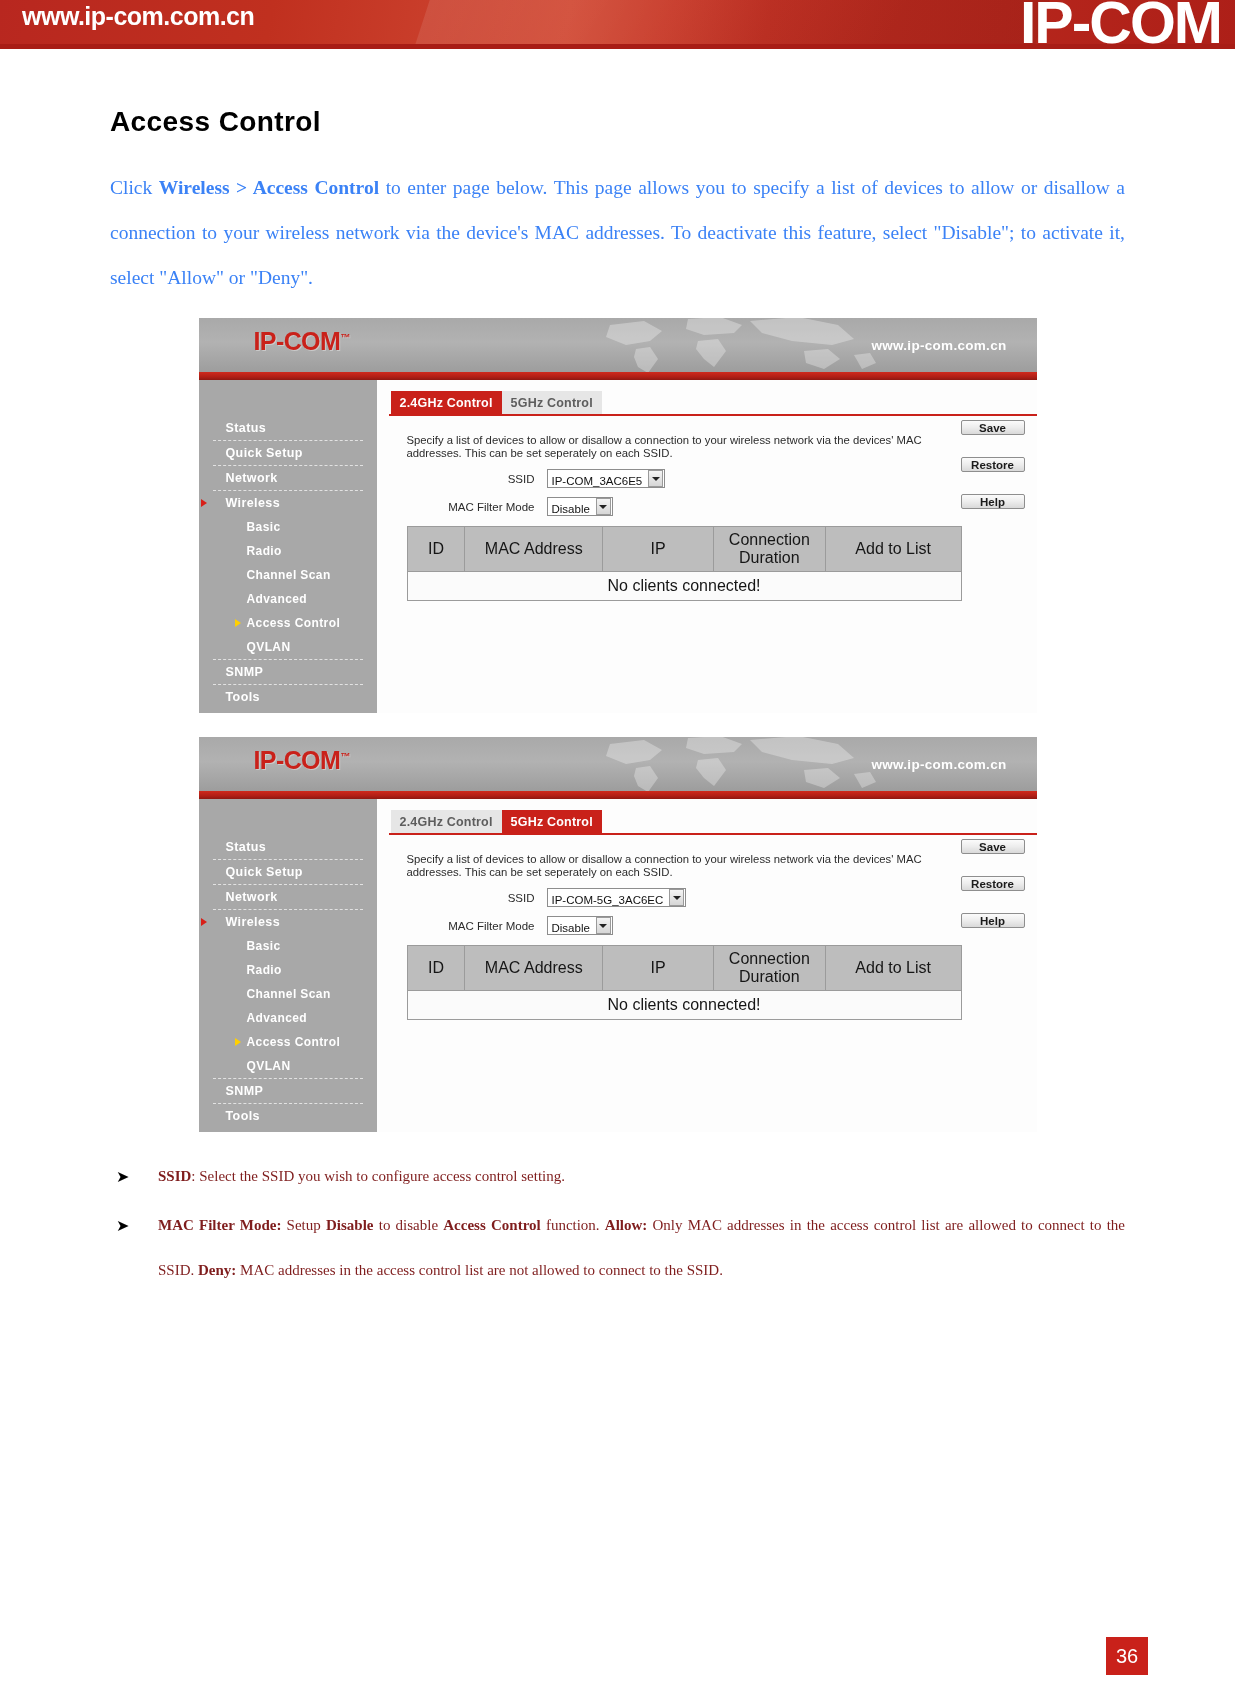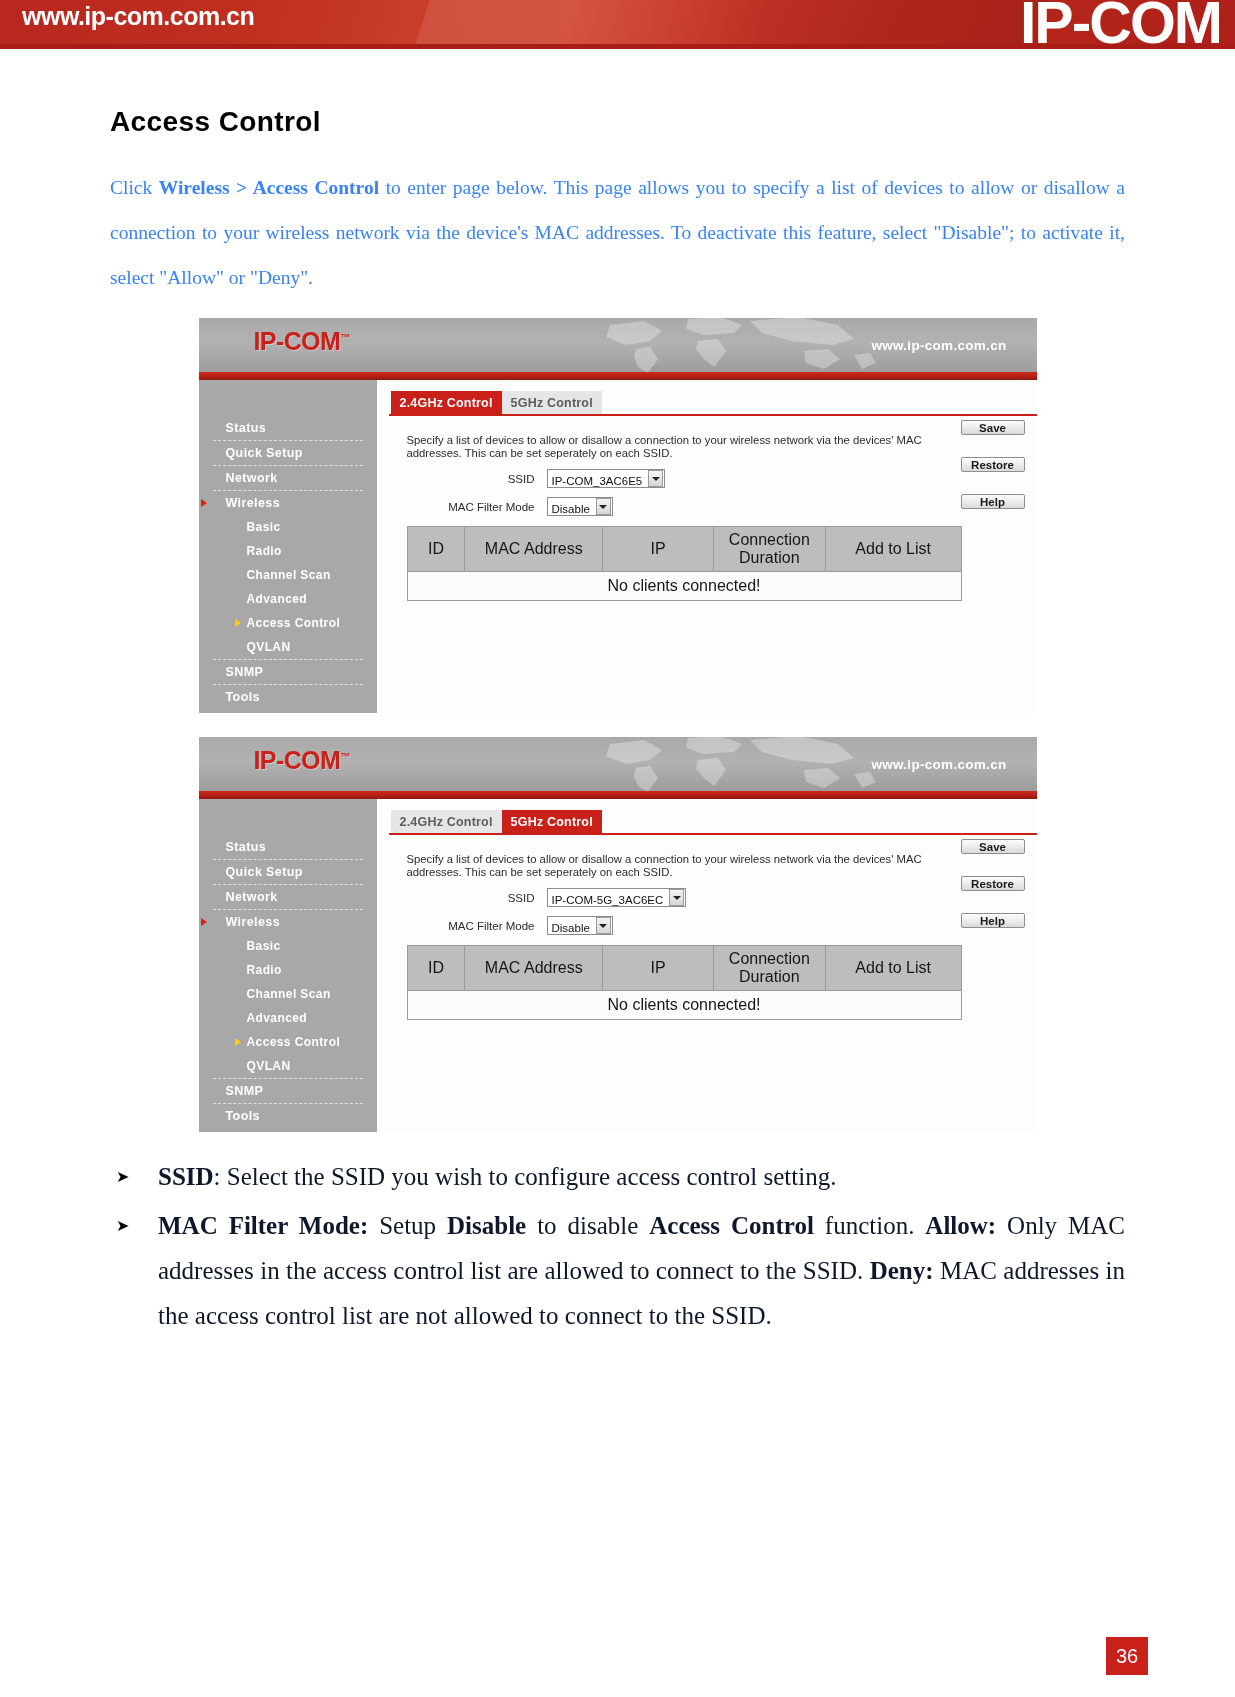--- a/index.html
+++ b/index.html
@@ -285,23 +285,23 @@
 
   
   ul.bullets {
     list-style: none;
     margin: 22px 0 0 0;
     padding: 0;
   }
   ul.bullets > li {
     position: relative;
     padding-left: 48px;
-    font-size: 25px;
+    font-size: 15px;
     line-height: 45px;
-    color: #0f172a;
+    color: #7f1d1d;
     text-align: justify;
     margin-top: 4px;
   }
   ul.bullets > li:first-child { margin-top: 0; }
   ul.bullets > li::before {
     content: "\27A4";
     position: absolute;
     left: 6px; top: 0;
     font-size: 16px;
     color: #000;

